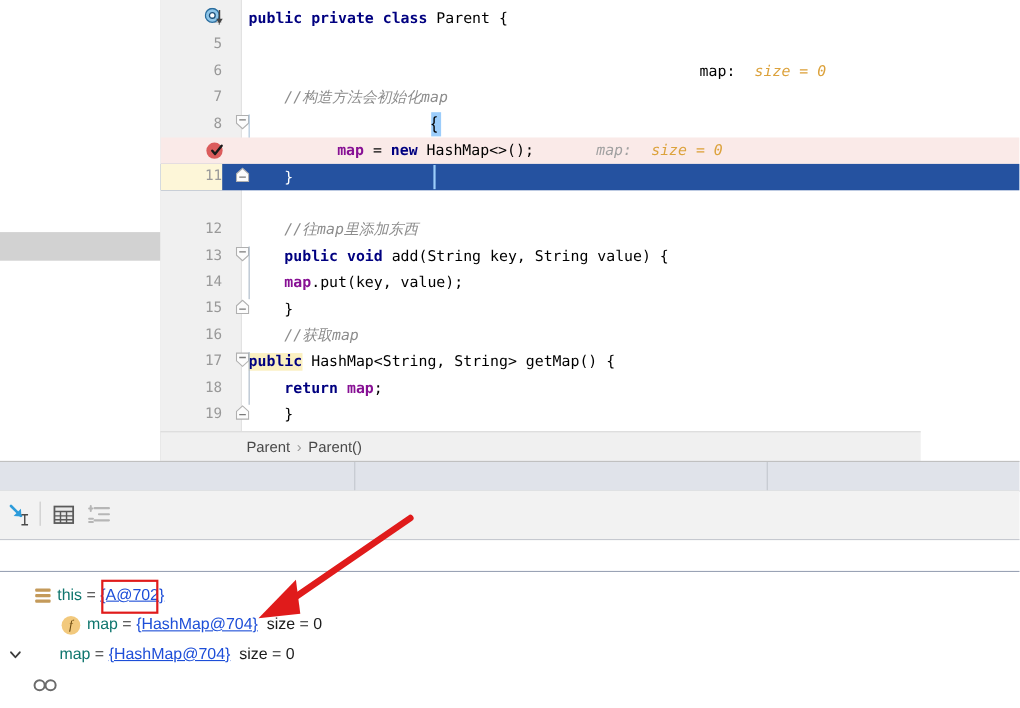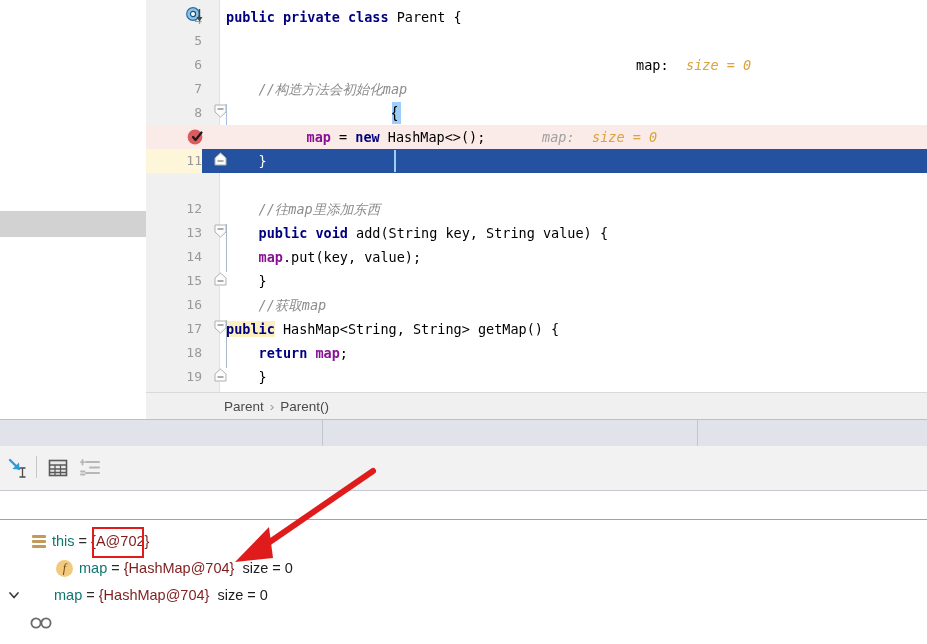--- a/index.html
+++ b/index.html
@@ -80,21 +80,21 @@
   }
   .caret {
     position: absolute; width: 2px; height: 20px; background: #9ccdfb;
   }
   .caret-block {
     position: absolute; width: 9px; height: 22px; background: #9ccdfb;
   }
 
   
   .breadcrumb-bar {
-    position: absolute; left: 146px; top: 392px; width: 781px; height: 27px;
+    position: absolute; left: 146px; top: 392px; width: 691px; height: 27px;
     background: #f0f0f0; border-top: 1px solid #d9d9d9;
   }
   .breadcrumb {
     position: absolute; left: 78px; top: 0; height: 27px; line-height: 27px;
     font-size: 13.5px; color: #4a4a4a;
   }
   .bc-sep { color: #9a9a9a; padding: 0 6px; }
 
   
   .tabs-strip {
@@ -132,21 +132,21 @@
   .vars-tree {
     position: absolute; left: 0; top: 519px; width: 927px; height: 125px;
     background: #ffffff; border-top: 1px solid #9aa3b5;
   }
   .var-row {
     position: absolute; left: 0; width: 927px; height: 27px;
     font-size: 14.5px; line-height: 27px; white-space: pre;
   }
   .v-name { color: #0f766e; }
   .v-eq   { color: #2b2b2b; }
-  .v-ref  { color: #7f1d1d; }
+  .v-ref  { color: #1d4ed8; text-decoration: underline; }
   .v-size { color: #1c1c1c; }
 
   .chev {
     position: absolute; left: 8px; top: 7px; width: 12px; height: 12px;
   }
   .icon-stack { position: absolute; left: 32px; top: 7px; width: 14px; height: 13px; }
   .icon-stack i {
     display:block; width:14px; height:3px; background:#c49a5a; margin-bottom:2px; border-radius:1px;
   }
   .icon-field {

